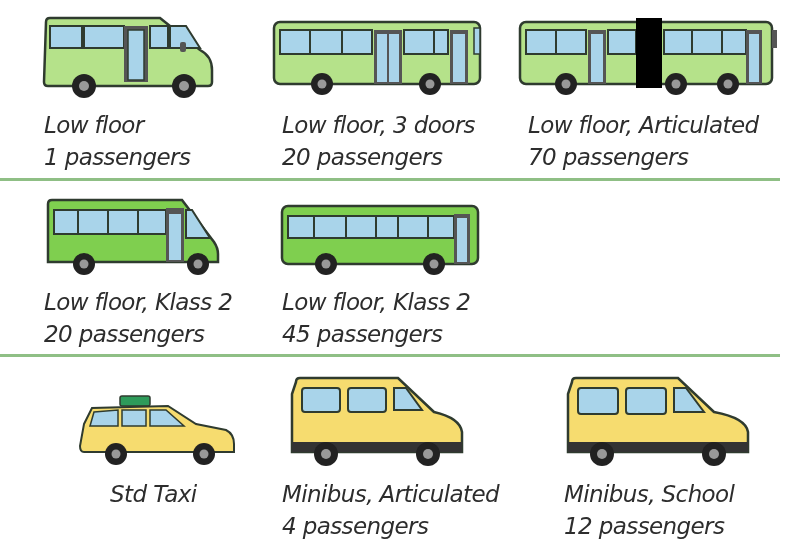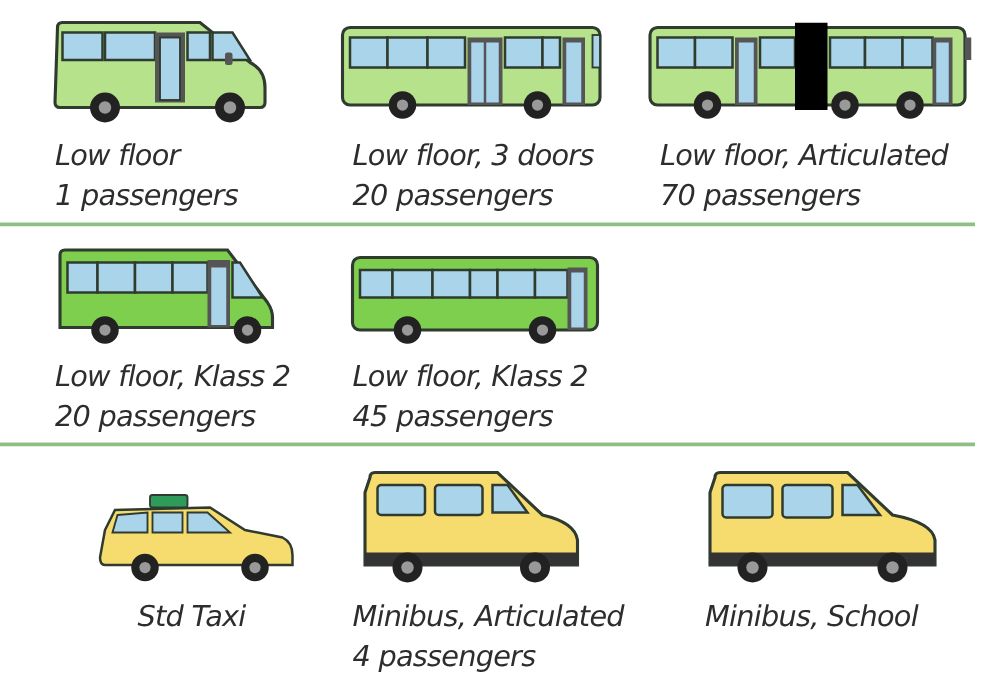--- a/index.html
+++ b/index.html
@@ -161,13 +161,14 @@
     <rect x="14" y="14" width="40" height="26" rx="3" fill="#a9d4ea" stroke="#2f3b2f" stroke-width="2"></rect>
     <rect x="62" y="14" width="40" height="26" rx="3" fill="#a9d4ea" stroke="#2f3b2f" stroke-width="2"></rect>
     <path d="M110 14 L122 14 L140 38 L110 38 Z" fill="#a9d4ea" stroke="#2f3b2f" stroke-width="2"></path>
     <rect x="4" y="68" width="180" height="10" fill="#333"></rect>
     <circle cx="38" cy="80" r="12" fill="#222"></circle>
       <circle cx="38" cy="80" r="5" fill="#999"></circle>
     <circle cx="150" cy="80" r="12" fill="#222"></circle>
       <circle cx="150" cy="80" r="5" fill="#999"></circle>
   </svg>
   <div class="lbl" style="left:24px;top:120px">Minibus, School</div>
+  <div class="lbl" style="left:24px;top:152px">12 passengers</div>
 </div>
 
 </body></html>

